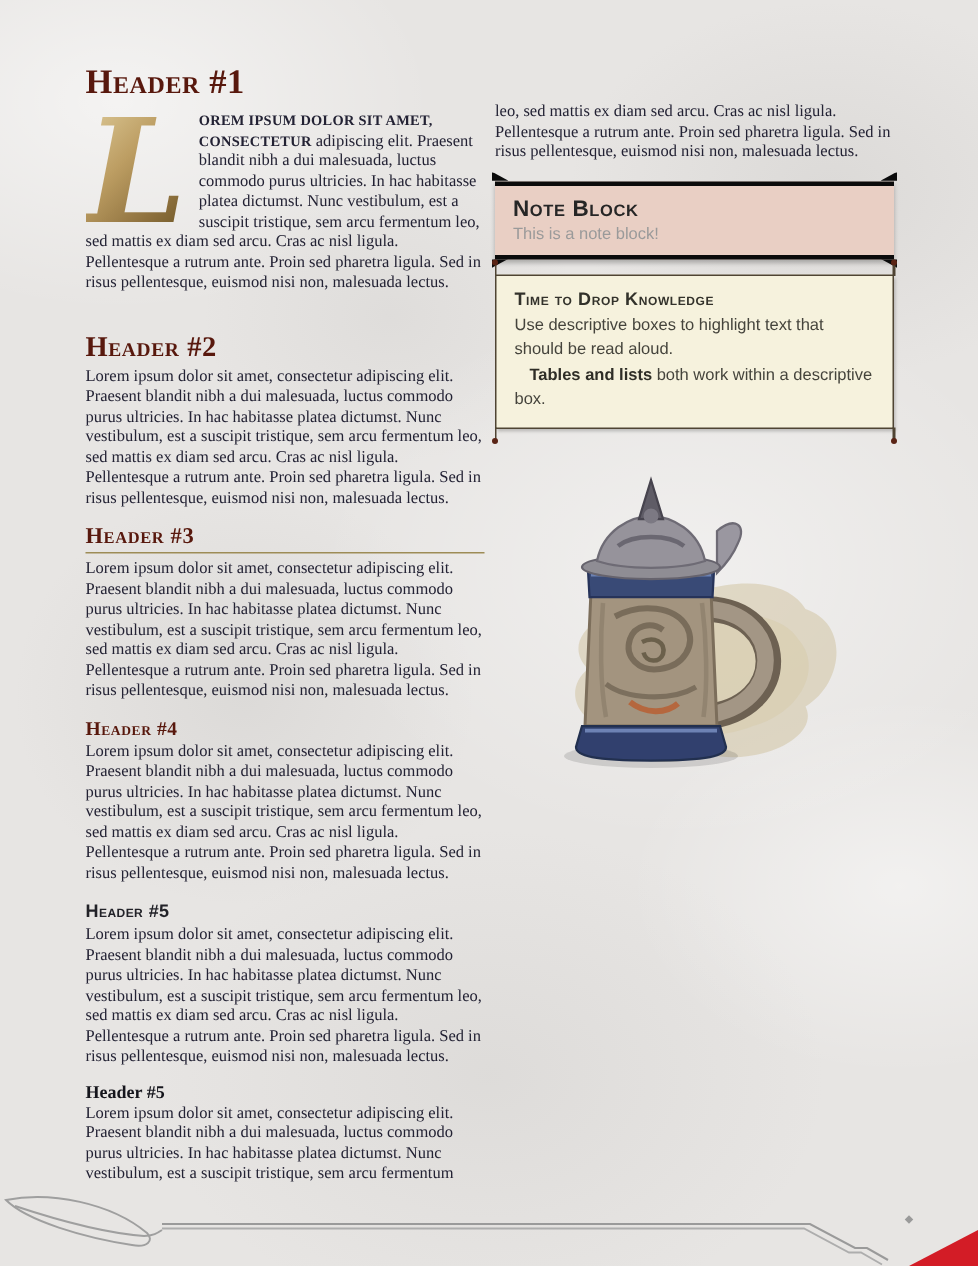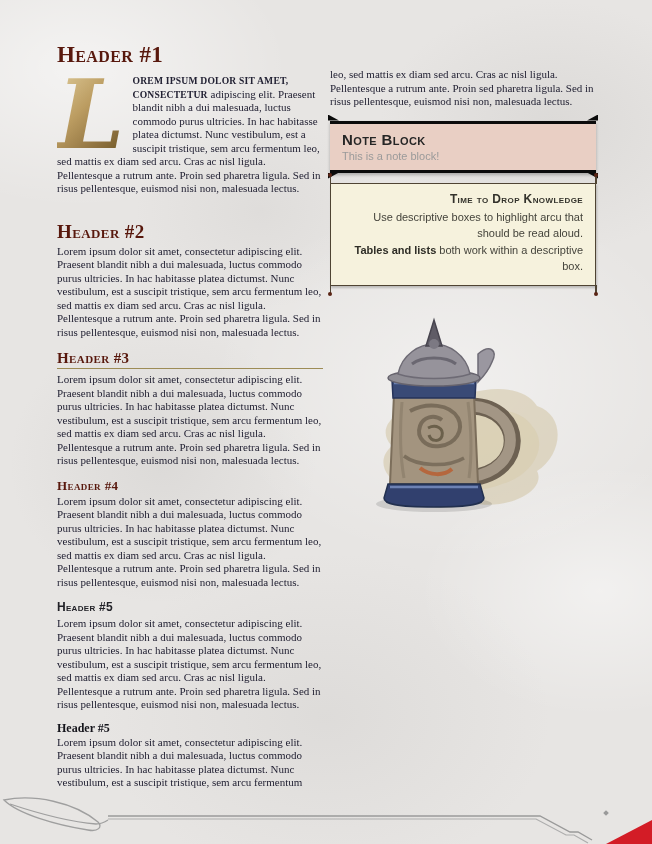--- a/index.html
+++ b/index.html
@@ -52,21 +52,21 @@
   .flare.tl{top:-9px;left:-2px;clip-path:polygon(0 0,100% 100%,0 100%);}
   .flare.tr{top:-9px;right:-2px;clip-path:polygon(100% 0,100% 100%,0 100%);}
   .flare.bl{bottom:-9px;left:-2px;clip-path:polygon(0 100%,100% 0,0 0);}
   .flare.br{bottom:-9px;right:-2px;clip-path:polygon(100% 100%,100% 0,0 0);}
   .note-title{font-size:15px;font-weight:700;font-variant:small-caps;color:#262626;
               letter-spacing:.4px;margin-bottom:2px;}
   .note-body{font-size:11px;color:#9a9a9a;}
   .desc{
     position:relative;background:#f6f2dd;border:1.5px solid #4f4433;
     padding:8px 12px 10px;font-family:"Liberation Sans",sans-serif;
-    margin:0 0 16px;box-shadow:1px 2px 2px rgba(0,0,0,.2);text-align:right;
+    margin:0 0 16px;box-shadow:1px 2px 2px rgba(0,0,0,.2);
   }
   .ct{position:absolute;width:1.5px;height:8px;background:#4f4433;}
   .ct::after{content:'';position:absolute;width:4px;height:4px;border-radius:50%;
              background:#5a2415;left:-1.2px;}
   .ct.tl{left:-1.5px;top:-8px;} .ct.tl::after{top:-3px;}
   .ct.tr{right:-1.5px;top:-8px;} .ct.tr::after{top:-3px;}
   .ct.bl{left:-1.5px;bottom:-8px;} .ct.bl::after{bottom:-3px;}
   .ct.br{right:-1.5px;bottom:-8px;} .ct.br::after{bottom:-3px;}
   .desc-title{font-size:12px;font-weight:700;font-variant:small-caps;letter-spacing:.4px;
               color:#33322b;margin-bottom:3px;}
@@ -113,21 +113,21 @@
         <div class="note-title">Note Block</div>
         <div class="note-body">This is a note block!</div>
       </div>
 
       <div class="desc">
         <span class="ct tl"></span>
         <span class="ct tr"></span>
         <span class="ct bl"></span>
         <span class="ct br"></span>
         <div class="desc-title">Time to Drop Knowledge</div>
-        <div class="desc-body">Use descriptive boxes to highlight arcu that should be read aloud.</div>
+        <div class="desc-body">Use descriptive boxes to highlight text that should be read aloud.</div>
         <div class="desc-body desc-line2"><b>Tables and lists</b><span> both work within a descriptive box.</span></div>
       </div>
 
       <div class="stein-wrap">
         <svg width="263" height="212" viewBox="0 0 263 212">
 
           <path d="M60 140 C 40 120, 70 95, 110 100 C 140 80, 190 75, 205 100
                C 235 110, 230 150, 205 165 C 215 185, 175 205, 140 197
                C 110 208, 70 200, 72 180 C 50 172, 45 152, 60 140 Z" fill="#cdbd95" opacity="0.45"></path>
           <path d="M95 120 C 120 100, 185 95, 200 120 C 218 140, 200 170, 170 178

